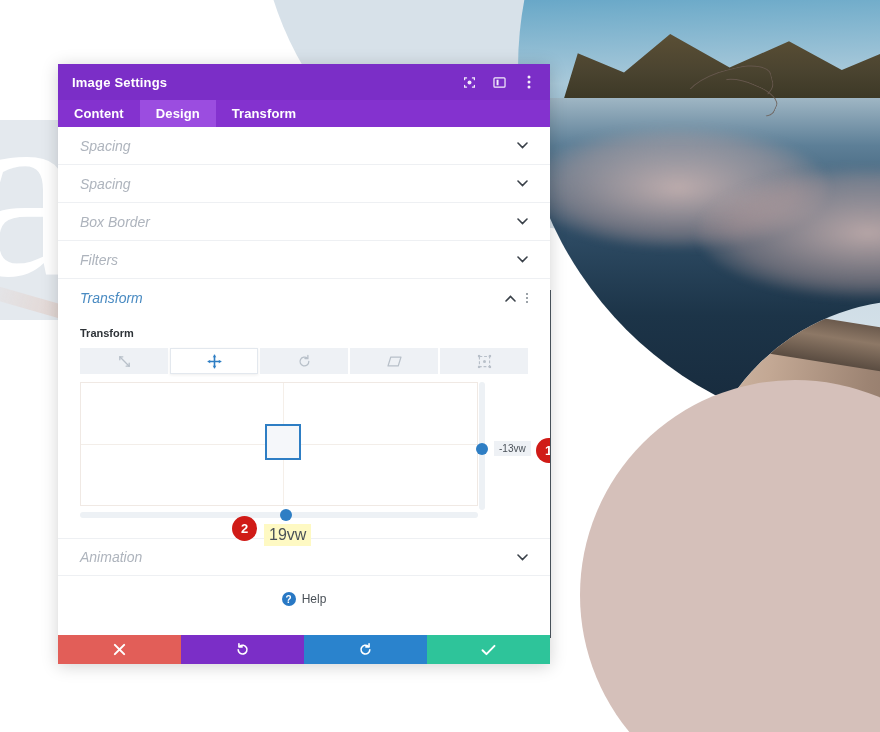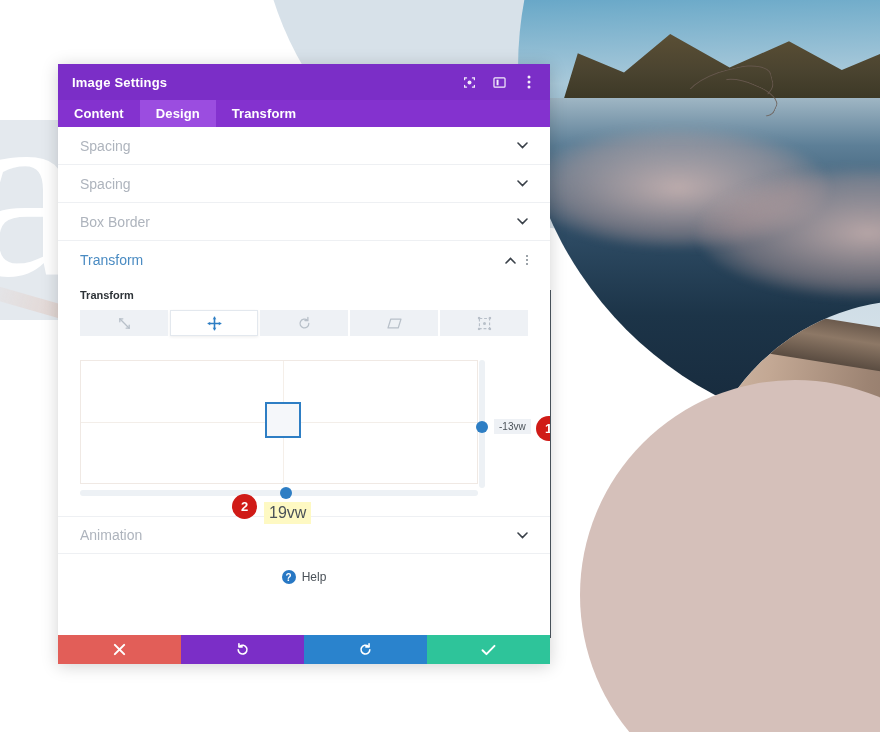--- a/index.html
+++ b/index.html
@@ -150,20 +150,21 @@
     letter-spacing: .1px;
   }
   .tab.active { background: #9b4de0; }
 
   .modal-body { flex: 1; overflow: hidden; background: #fff; }
 
   .accordion {
     height: 38px; display: flex; align-items: center;
     padding: 0 22px; border-bottom: 1px solid #eef0f3;
     cursor: pointer;
+    font-style: italic;
   }
   .accordion .acc-label { flex: 1; font-size: 14px; color: #aeb4bd; }
   .accordion .chev { color: #3a4149; font-size: 11px; line-height: 1; }
   .accordion.open .acc-label { color: #4a8bc2; }
 
   .acc-tools { display: flex; align-items: center; gap: 10px; }
   .acc-dots { display: flex; flex-direction: column; gap: 2px; }
   .acc-dots i { width: 2px; height: 2px; background: #7b848d; border-radius: 50%; display: block; }
 
   
@@ -172,21 +173,21 @@
 
   .seg-row { display: flex; gap: 2px; }
   .seg {
     flex: 1; height: 26px; background: #eef1f5;
     display: flex; align-items: center; justify-content: center;
     cursor: pointer;
   }
   .seg svg { display: block; }
   .seg.active { background: #ffffff; box-shadow: 0 0 0 1px #e3e8ee inset, 0 1px 3px rgba(0,0,0,.07); }
 
-  .canvas-wrap { position: relative; margin-top: 24px; height: 150px; }
+  .canvas-wrap { position: relative; margin-top: 8px; height: 150px; }
   .tcanvas {
     position: absolute; left: 0; top: 0; width: 398px; height: 124px;
     border: 1px solid #f0e9e4; background: #fff;
   }
   .tc-hline { position: absolute; left: 0; right: 0; top: 50%; height: 1px; background: #f3eee9; }
   .tc-vline { position: absolute; top: 0; bottom: 0; left: 51%; width: 1px; background: #f5efe9; }
   .tc-square {
     position: absolute; left: 184px; top: 41px;
     width: 36px; height: 36px;
     border: 2px solid #2e7ec4; background: #f5f7fa;
@@ -358,20 +359,28 @@
 
       <div class="accordion">
         <span class="acc-label">Box Border</span>
         <span class="chev">
           <svg width="11" height="7" viewBox="0 0 11 7">
               <path d="M1 1l4.5 4.5L10 1" stroke="#3a4149" stroke-width="1.6" fill="none" stroke-linecap="round"></path>
             </svg>
         </span>
       </div>
 
+      <div class="accordion">
+        <span class="acc-label">Filters</span>
+        <span class="chev">
+          <svg width="11" height="7" viewBox="0 0 11 7">
+              <path d="M1 1l4.5 4.5L10 1" stroke="#3a4149" stroke-width="1.6" fill="none" stroke-linecap="round"></path>
+            </svg>
+        </span>
+      </div>
 
       <div class="accordion open" style="border-bottom:none;">
         <span class="acc-label">Transform</span>
         <span class="acc-tools">
           <span class="chev">
             <svg width="11" height="7" viewBox="0 0 11 7">
                 <path d="M1 6l4.5-4.5L10 6" stroke="#3a4149" stroke-width="1.6" fill="none" stroke-linecap="round"></path>
               </svg>
           </span>
           <span class="acc-dots">

